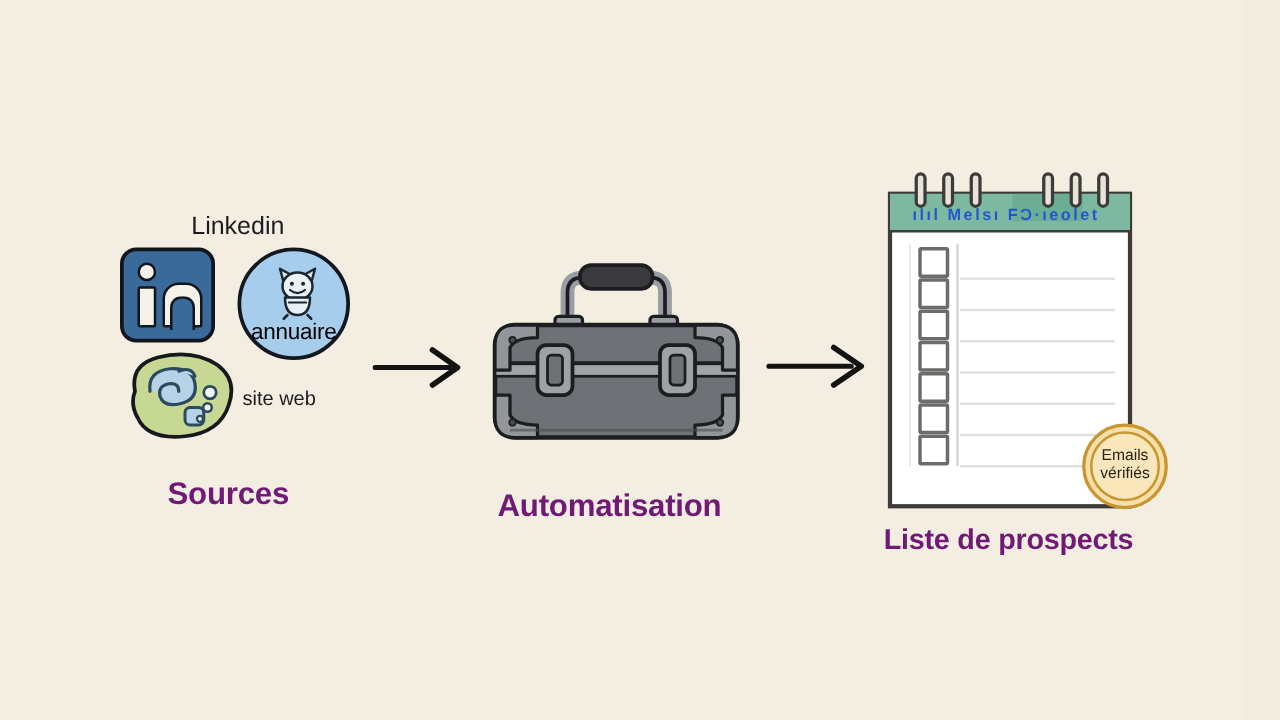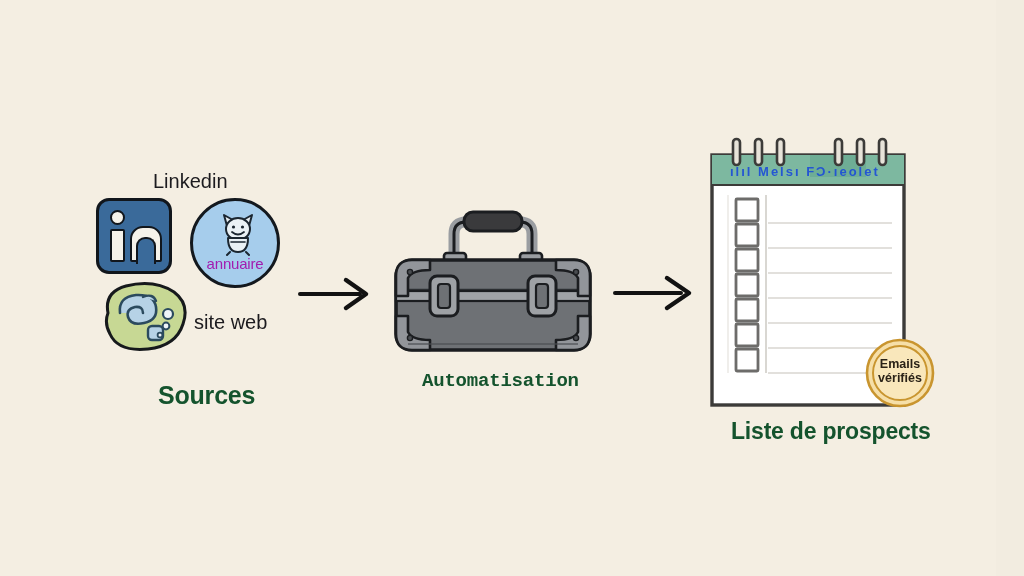--- a/index.html
+++ b/index.html
@@ -17,38 +17,37 @@
   }
 
   
   .node { position: absolute; }
 
   
   .stage-label {
     position: absolute;
     font-family: "Liberation Sans", sans-serif;
     font-weight: bold;
-    color: #14532d;
+    color: #701a75;
     white-space: nowrap;
     letter-spacing: -0.2px;
-    margin-left: 24px;
   }
   .label-sources      { left: 134px; top: 381px; font-size: 25px; }
-  .label-automatisation { left: 398px; top: 370px; font-size: 19px; font-family: Liberation Mono, monospace; }
+  .label-automatisation { left: 398px; top: 391px; font-size: 25px; }
   .label-liste        { left: 707px; top: 418px; font-size: 23px; }
 
   
   .src-caption {
     position: absolute;
     font-family: "Liberation Sans", sans-serif;
     color: #1c1b1f;
     white-space: nowrap;
   }
   .cap-linkedin { left: 153px; top: 170px; font-size: 20px; }
-  .cap-siteweb  { left: 194px; top: 311px; font-size: 20px; }
+  .cap-siteweb  { left: 194px; top: 311px; font-size: 16px; }
 
   
   .linkedin-tile {
     left: 96px; top: 198px;
     width: 76px; height: 76px;
     background: #3a6a9a;
     border: 3px solid #11161c;
     border-radius: 13px;
     box-sizing: border-box;
   }
@@ -98,22 +97,22 @@
     background: #a6cdec;
     border: 3px solid #13181e;
     box-sizing: border-box;
   }
   .annuaire-text {
     position: absolute;
     left: 0; right: 0;
     top: 54px;
     text-align: center;
     font-family: "Liberation Sans", sans-serif;
-    font-size: 15px;
-    color: #a21caf;
+    font-size: 18px;
+    color: #000000;
     letter-spacing: -0.2px;
   }
   .mascot { position: absolute; left: 26px; top: 10px; }
 
   
   .siteweb-blob { left: 98px; top: 279px; }
 
   
   .arrow { }
   .arrow-1 { left: 298px; top: 275px; }
@@ -139,21 +138,21 @@
 
   
   .badge { left: 865px; top: 338px; }
   .badge-text {
     position: absolute;
     left: 0; right: 0;
     top: 19px;
     text-align: center;
     font-family: "Liberation Sans", sans-serif;
     font-size: 12.5px;
-    font-weight: bold;
+    font-weight: normal;
     color: #2a2217;
     line-height: 14px;
   }
 </style>
 </head>
 <body>
 
 <div id="canvas">
 
   <div class="node">

